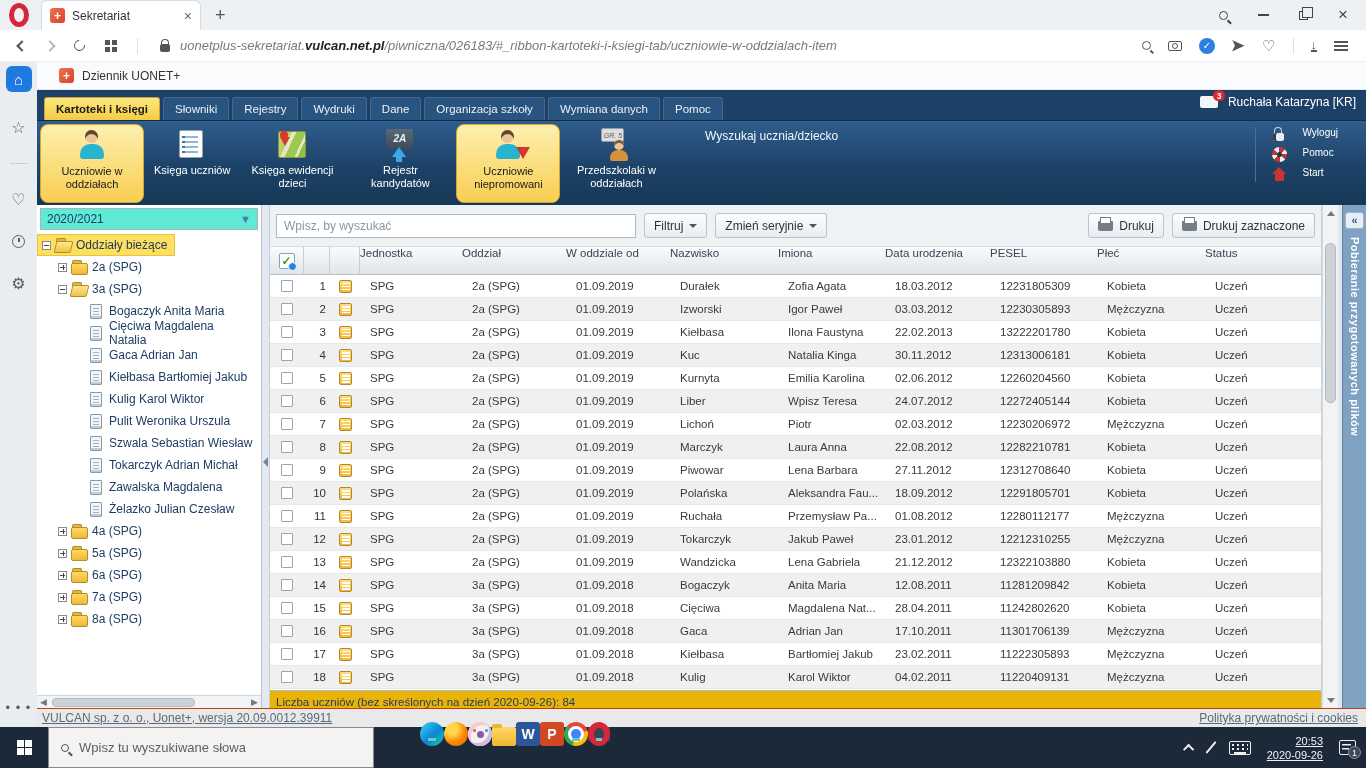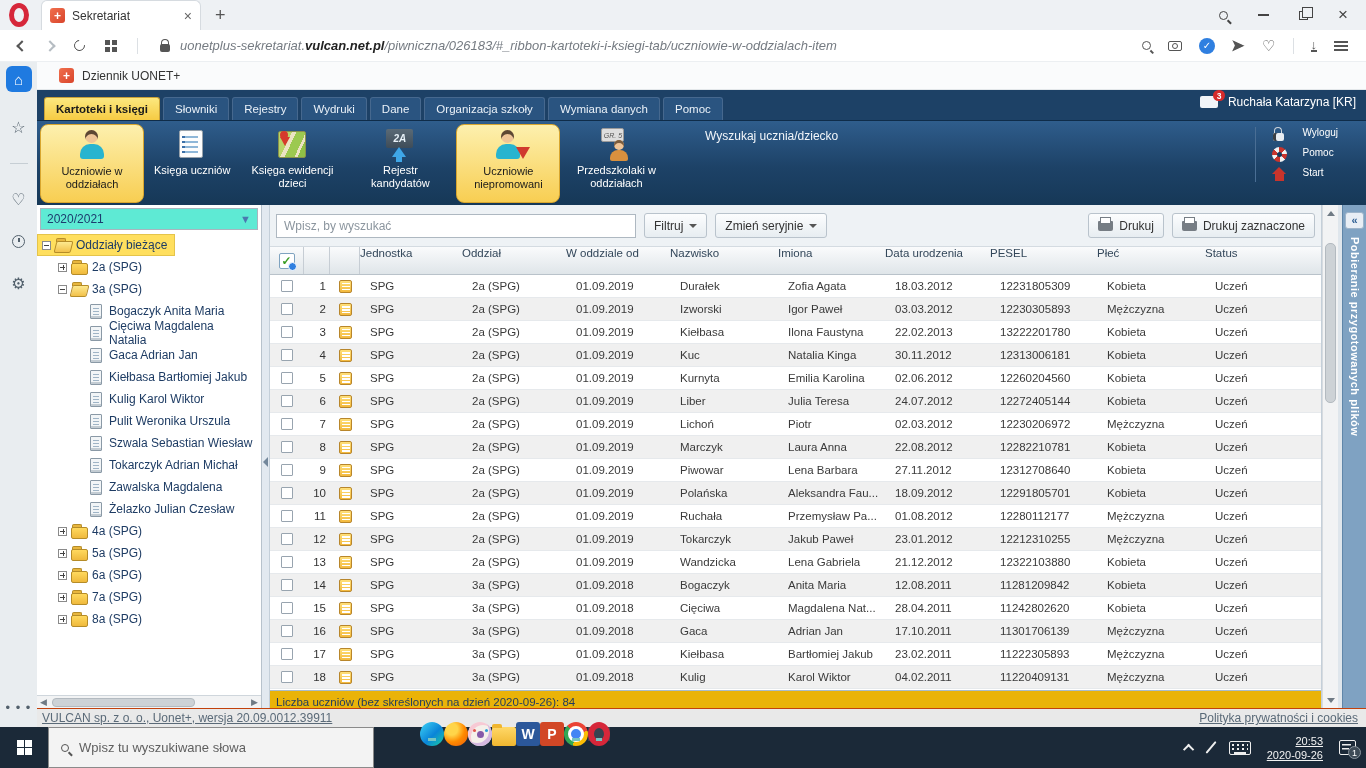--- a/index.html
+++ b/index.html
@@ -641,21 +641,21 @@
                   <span class="cbx"></span>
                 </div>
               <div class="cell-num">6</div>
               <div class="cell-ni">
                   <span class="nbicon"></span>
                 </div>
               <div>SPG</div>
               <div>2a (SPG)</div>
               <div>01.09.2019</div>
               <div>Liber</div>
-              <div>Julia Teresa</div>
+              <div>Wpisz Teresa</div>
               <div>24.07.2012</div>
               <div>12272405144</div>
               <div>Kobieta</div>
               <div>Uczeń</div>
             </div>
               <div class="grow grid-cols">
               <div class="cell-cb">
                   <span class="cbx"></span>
                 </div>
               <div class="cell-num">7</div>

